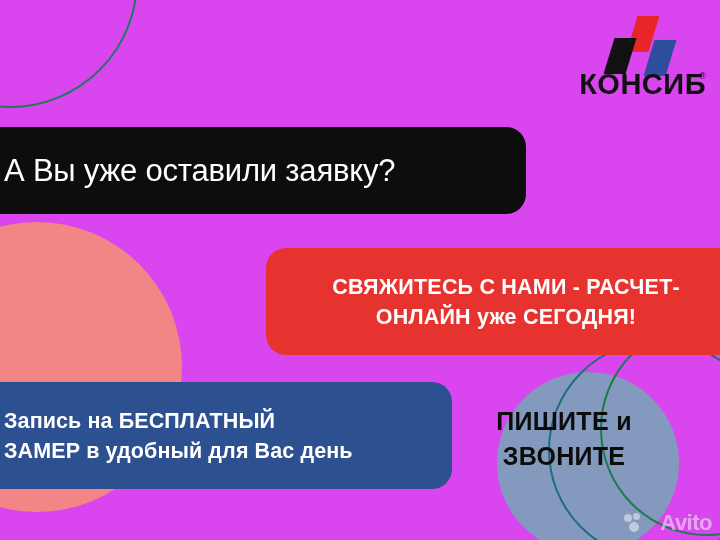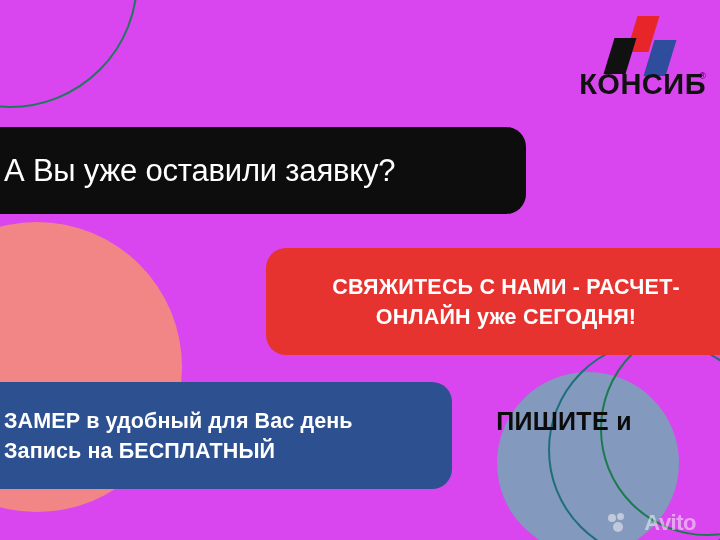--- a/index.html
+++ b/index.html
@@ -185,21 +185,21 @@
     font-size: 25px;
     font-weight: bold;
     line-height: 35px;
     letter-spacing: 0.3px;
     white-space: nowrap;
   }
 
   
   .watermark {
     position: absolute;
-    right: 24px;
+    right: 8px;
     bottom: 6px;
     display: flex;
     align-items: center;
     gap: 14px;
     opacity: 0.55;
   }
   .wm-dots { position: relative; width: 22px; height: 20px; }
   .wm-dots i {
     position: absolute;
     background: #f2f2f2;
@@ -241,26 +241,27 @@
   <div class="panel panel-black">
     <div class="line">А Вы уже оставили заявку?</div>
   </div>
 
   <div class="panel panel-red">
     <div class="line">СВЯЖИТЕСЬ С НАМИ - РАСЧЕТ-</div>
     <div class="line">ОНЛАЙН уже СЕГОДНЯ!</div>
   </div>
 
   <div class="panel panel-blue">
+    <div class="line">Запись на БЕСПЛАТНЫЙ</div>
     <div class="line">ЗАМЕР в удобный для Вас день</div>
-    <div class="line">Запись на БЕСПЛАТНЫЙ</div>
   </div>
 
   <div class="cta-circle-text">
     <div class="line">ПИШИТЕ и</div>
+    <div class="line">ЗВОНИТЕ</div>
   </div>
 
   <div class="watermark">
     <span class="wm-dots">
         <i></i>
         <i></i>
         <i></i>
       </span>
     <span class="wm-text">Avito</span>
   </div>

